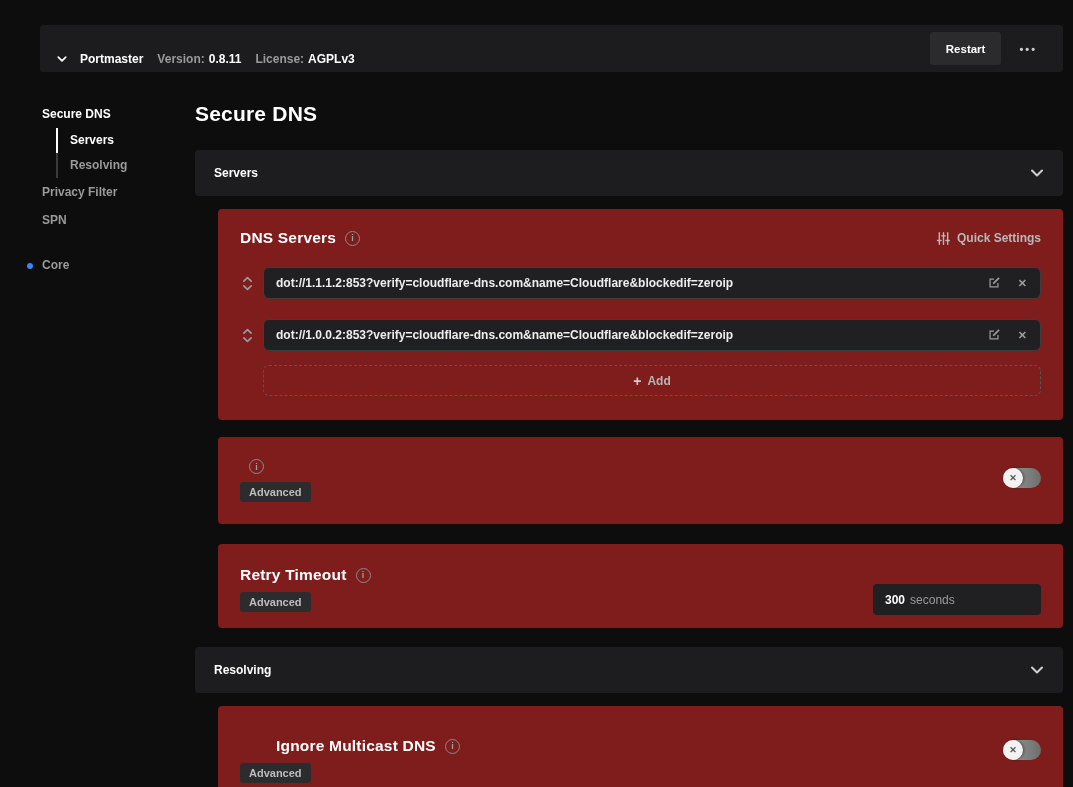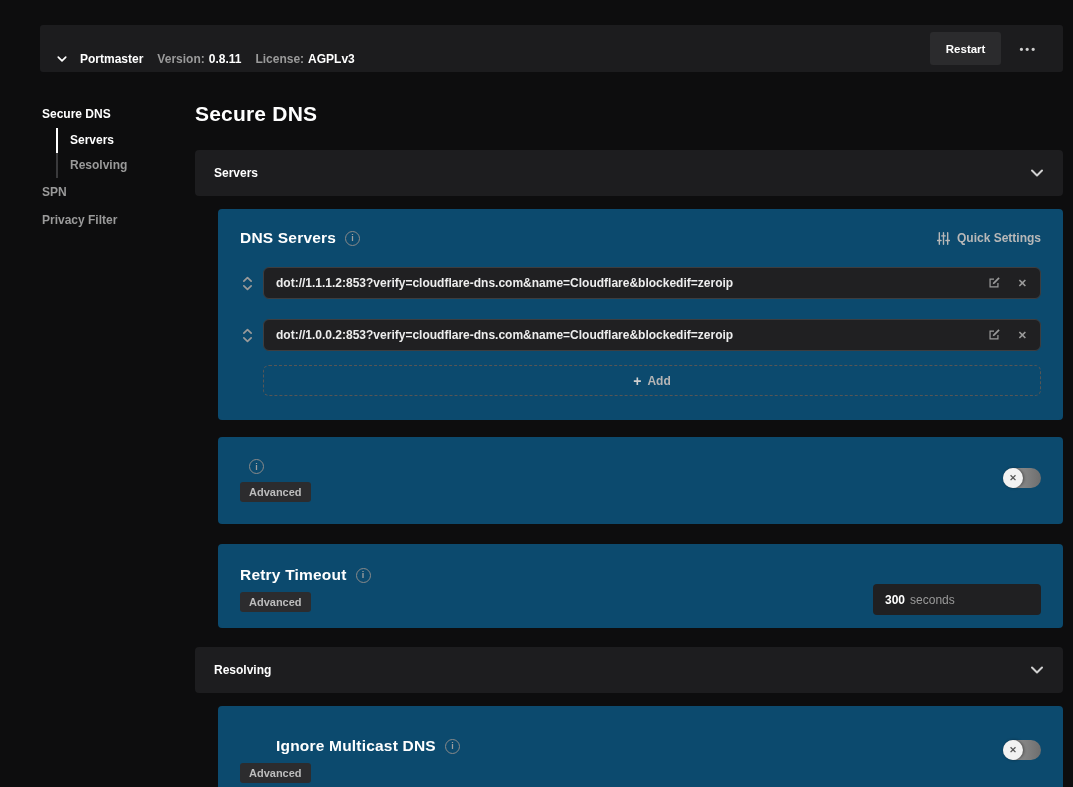--- a/index.html
+++ b/index.html
@@ -50,21 +50,21 @@
   #content { position:absolute; left:195px; top:95px; width:868px; }
   h1 { font-size:21px; font-weight:bold; margin:7px 0 0 0; letter-spacing:.2px; }
 
   .section-header {
     margin-top:24px; height:46px; background:#1d1d1f; border-radius:4px;
     display:flex; align-items:center; justify-content:space-between;
     padding:0 18px 0 19px; font-size:12px; font-weight:bold; cursor:pointer;
   }
 
   .card {
-    margin:13px 0 0 23px; width:845px; background:#0c4a6e; border-radius:4px;
+    margin:13px 0 0 23px; width:845px; background:#7f1d1d; border-radius:4px;
     padding:20px 22px 22px; position:relative;
   }
   .card.mt17 { margin-top:17px; }
   .card.mt20 { margin-top:20px; }
   .card.pad-lg { padding:22px; min-height:85px; }
   .card.pad-xl { padding:22px 22px 30px; min-height:92px; }
   .card.retry { padding:22px 22px 16px; min-height:81px; }
 
   .card-head { display:flex; align-items:center; justify-content:space-between; margin-bottom:17px; }
   .title-wrap { display:flex; align-items:center; }
@@ -148,22 +148,26 @@
     <button class="tb-more">•••</button>
   </div>
 </header>
 
 <nav id="sidebar">
   <div class="nav-top">Secure DNS</div>
   <div class="nav-sub">
     <div class="nav-sub-item active">Servers</div>
     <div class="nav-sub-item">Resolving</div>
   </div>
+  <div class="nav-item">Privacy Filter</div>
   <div class="nav-item">SPN</div>
-  <div class="nav-item">Privacy Filter</div>
+  <div class="nav-item core">
+    <span class="nav-dot"></span>
+    <span>Core</span>
+  </div>
 </nav>
 
 <main id="content">
   <h1>Secure DNS</h1>
 
   <div class="section-header">
     <span>Servers</span>
     <svg width="16" height="16" viewBox="0 0 16 16" fill="none" stroke="#d0d0d0" stroke-width="2" stroke-linecap="round" stroke-linejoin="round">
         <path d="M3 5.5l5 5 5-5"></path>
       </svg>

